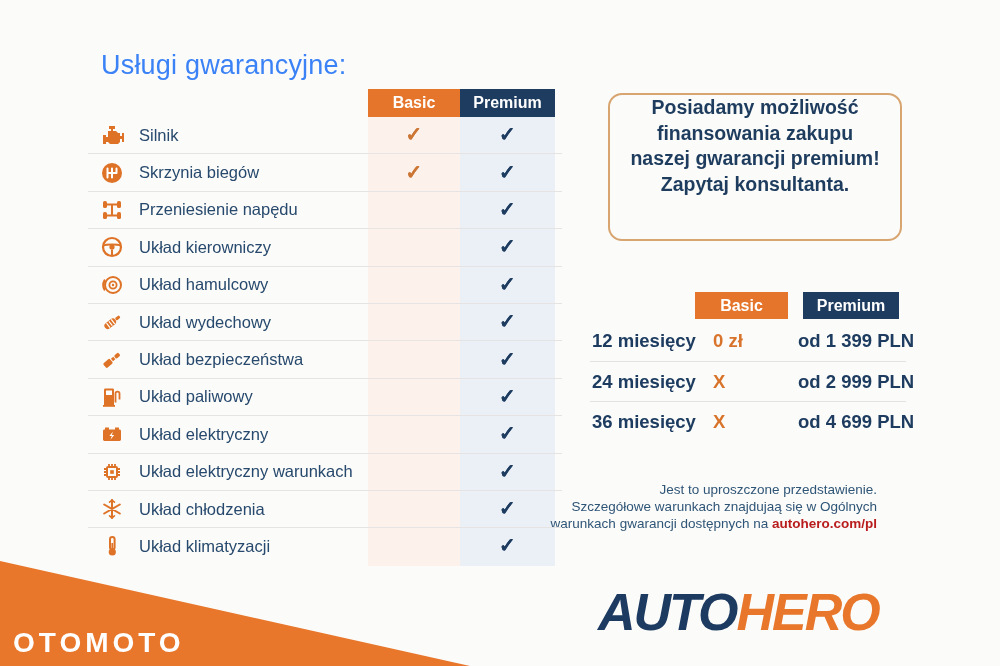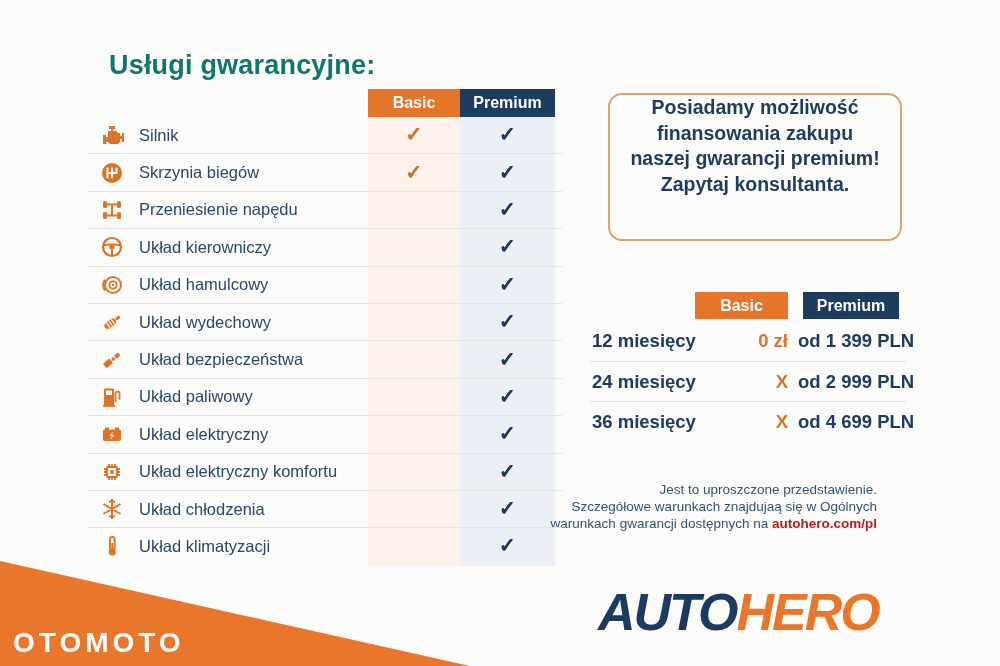--- a/index.html
+++ b/index.html
@@ -1,20 +1,20 @@
 <!DOCTYPE html>
 <html><head>
 <meta charset="utf-8">
 <style>
   html,body{margin:0;padding:0;}
   body{font-family:"Liberation Sans", sans-serif; background:#ffffff;}
   .page{position:relative;width:1000px;height:666px;background:#fbfbf9;overflow:hidden;}
 
   
-  .page-title{position:absolute;left:101px;top:50px;font-size:27px;font-weight:700;color:#0f766e;letter-spacing:.2px;margin-left:8px;}
+  .page-title{position:absolute;left:101px;top:50px;font-size:27px;font-weight:400;color:#3b82f6;letter-spacing:.2px;}
   .wtable{position:absolute;left:88px;top:89px;width:474px;height:477px;}
   .chip{position:absolute;top:0;height:28px;line-height:28px;text-align:center;color:#ffffff;font-size:16px;font-weight:700;}
   .chip-basic{left:280px;width:92px;background:#e5752b;}
   .chip-premium{left:372px;width:95px;background:#1d3c60;}
   .rows{position:absolute;left:0;top:28px;width:474px;height:449px;}
   .strip{position:absolute;top:0;bottom:0;z-index:0;}
   .strip-basic{left:280px;width:92px;background:#fcf1eb;}
   .strip-premium{left:372px;width:95px;background:#ebf0f6;}
   .srow{position:relative;z-index:1;height:36.4px;display:flex;align-items:center;border-bottom:1px solid #e5e4e2;}
   .srow:last-child{border-bottom:none;}
@@ -31,21 +31,21 @@
 
   
   .pricing{position:absolute;left:590px;top:292px;width:316px;}
   .pchip{position:absolute;top:0;height:27px;line-height:27px;text-align:center;color:#fff;font-size:16px;font-weight:700;}
   .pchip-basic{left:105px;width:93px;background:#e5752b;}
   .pchip-premium{left:213px;width:96px;background:#1d3c60;}
   .prows{position:absolute;left:0;top:29px;width:316px;}
   .prow{position:relative;height:39.5px;border-bottom:1px solid #e3e2e0;}
   .prow:last-child{border-bottom:none;}
   .prow .plabel{position:absolute;left:2px;top:0;line-height:39.5px;font-size:18.5px;font-weight:700;color:#1d3c60;white-space:nowrap;}
-  .prow .pval-basic{position:absolute;left:105px;width:93px;top:0;line-height:39.5px;text-align:right;font-size:18.5px;font-weight:700;color:#d8732b;}
+  .prow .pval-basic{position:absolute;left:123px;width:93px;top:0;line-height:39.5px;text-align:left;font-size:18.5px;font-weight:700;color:#d8732b;}
   .prow .pval-premium{position:absolute;left:208px;width:108px;top:0;line-height:39.5px;text-align:center;font-size:18.5px;font-weight:700;color:#1d3c60;white-space:nowrap;}
 
   
   .disclaimer{position:absolute;left:480px;top:481px;width:397px;text-align:right;font-size:13.5px;line-height:17px;color:#2f5577;}
   .disclaimer .link{font-weight:700;color:#b91c1c;cursor:pointer;}
 
   
   .logo{position:absolute;left:598px;top:582px;font-size:52px;font-weight:700;font-style:italic;letter-spacing:-2px;white-space:nowrap;}
   .logo .auto{color:#1d3a60;}
   .logo .hero{color:#e8772b;}
@@ -189,21 +189,21 @@
       </div>
 
       <div class="srow">
         <span class="icon">
           <svg width="24" height="24" viewBox="0 0 24 24">
               <rect x="7" y="7" width="10" height="10" rx="1" fill="none" stroke="#de7327" stroke-width="2"></rect>
               <rect x="10.2" y="10.2" width="3.6" height="3.6" fill="#de7327"></rect>
               <path stroke="#de7327" stroke-width="1.8" d="M9 7V4M12 7V4M15 7V4M9 20v-3M12 20v-3M15 20v-3M7 9H4M7 12H4M7 15H4M20 9h-3M20 12h-3M20 15h-3"></path>
             </svg>
         </span>
-        <span class="svc-label">Układ elektryczny komfortu</span>
+        <span class="svc-label">Układ elektryczny warunkach</span>
         <span class="chk chk-premium">✓</span>
       </div>
 
       <div class="srow">
         <span class="icon">
           <svg width="24" height="24" viewBox="0 0 24 24">
               <g stroke="#de7327" stroke-width="2" stroke-linecap="round">
                 <path d="M12 3v18M4.2 7.5l15.6 9M4.2 16.5l15.6-9"></path>
                 <path d="M12 3l-2.4 2.2M12 3l2.4 2.2M12 21l-2.4-2.2M12 21l2.4-2.2" stroke-width="1.6"></path>
               </g>

